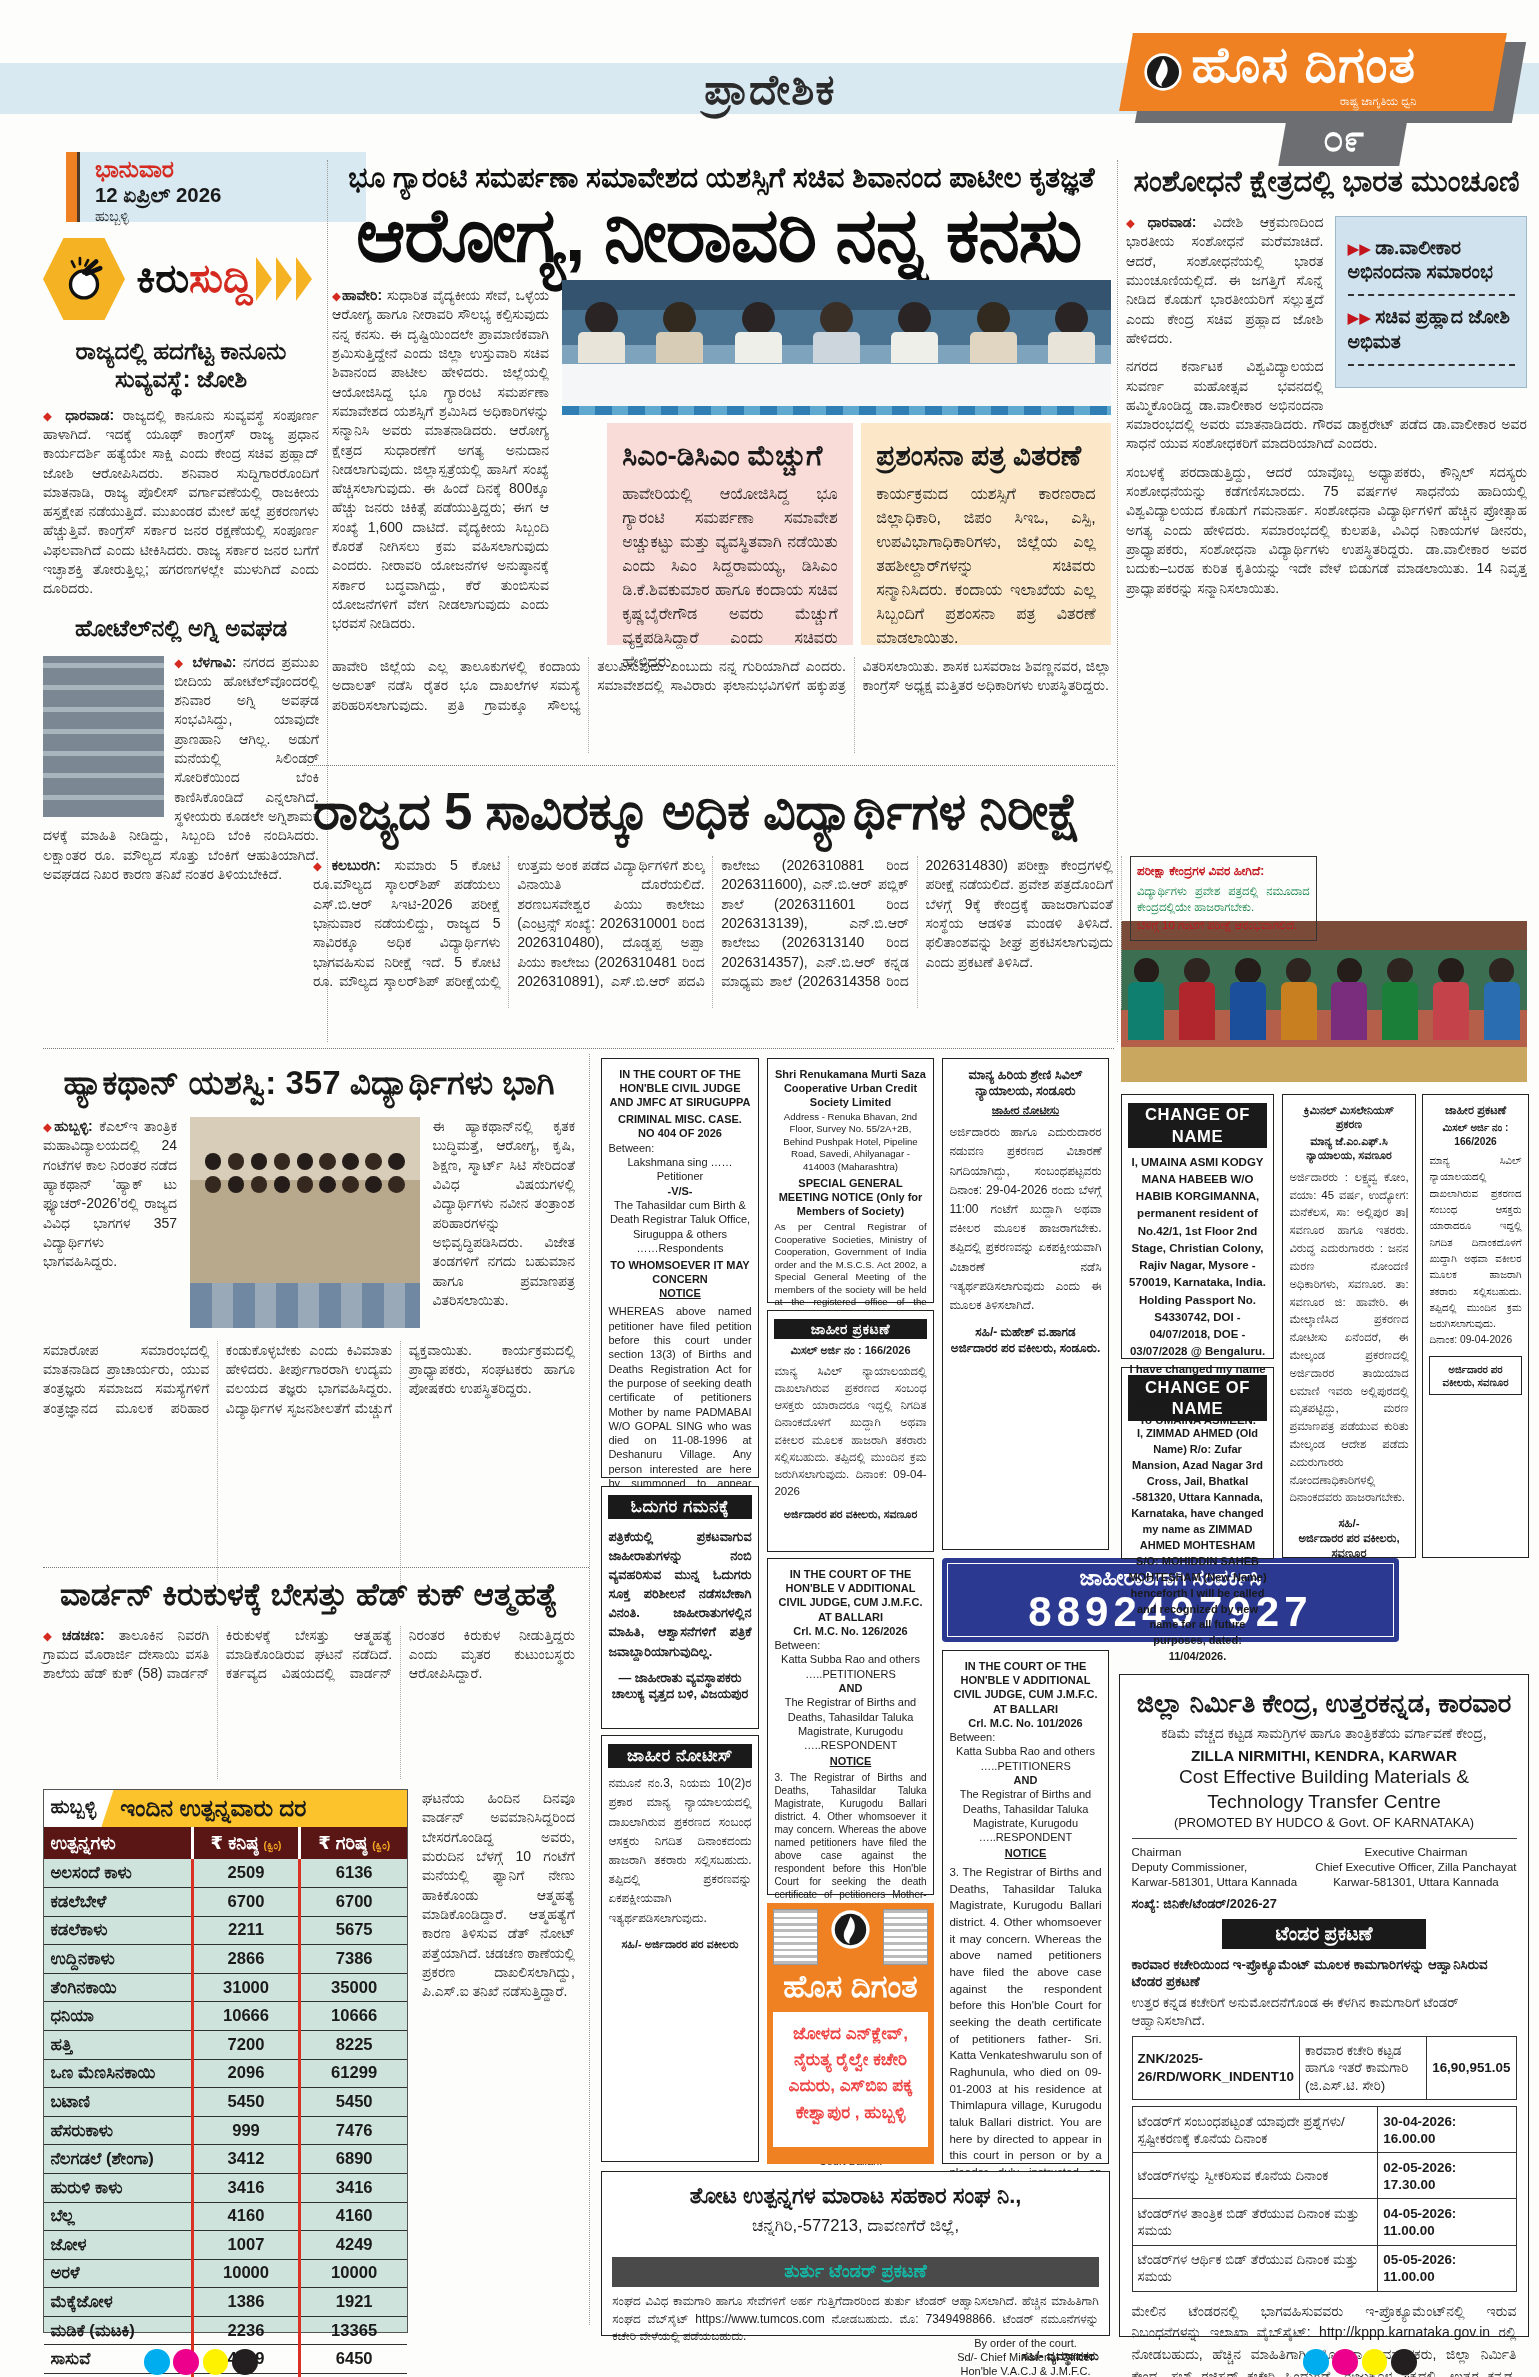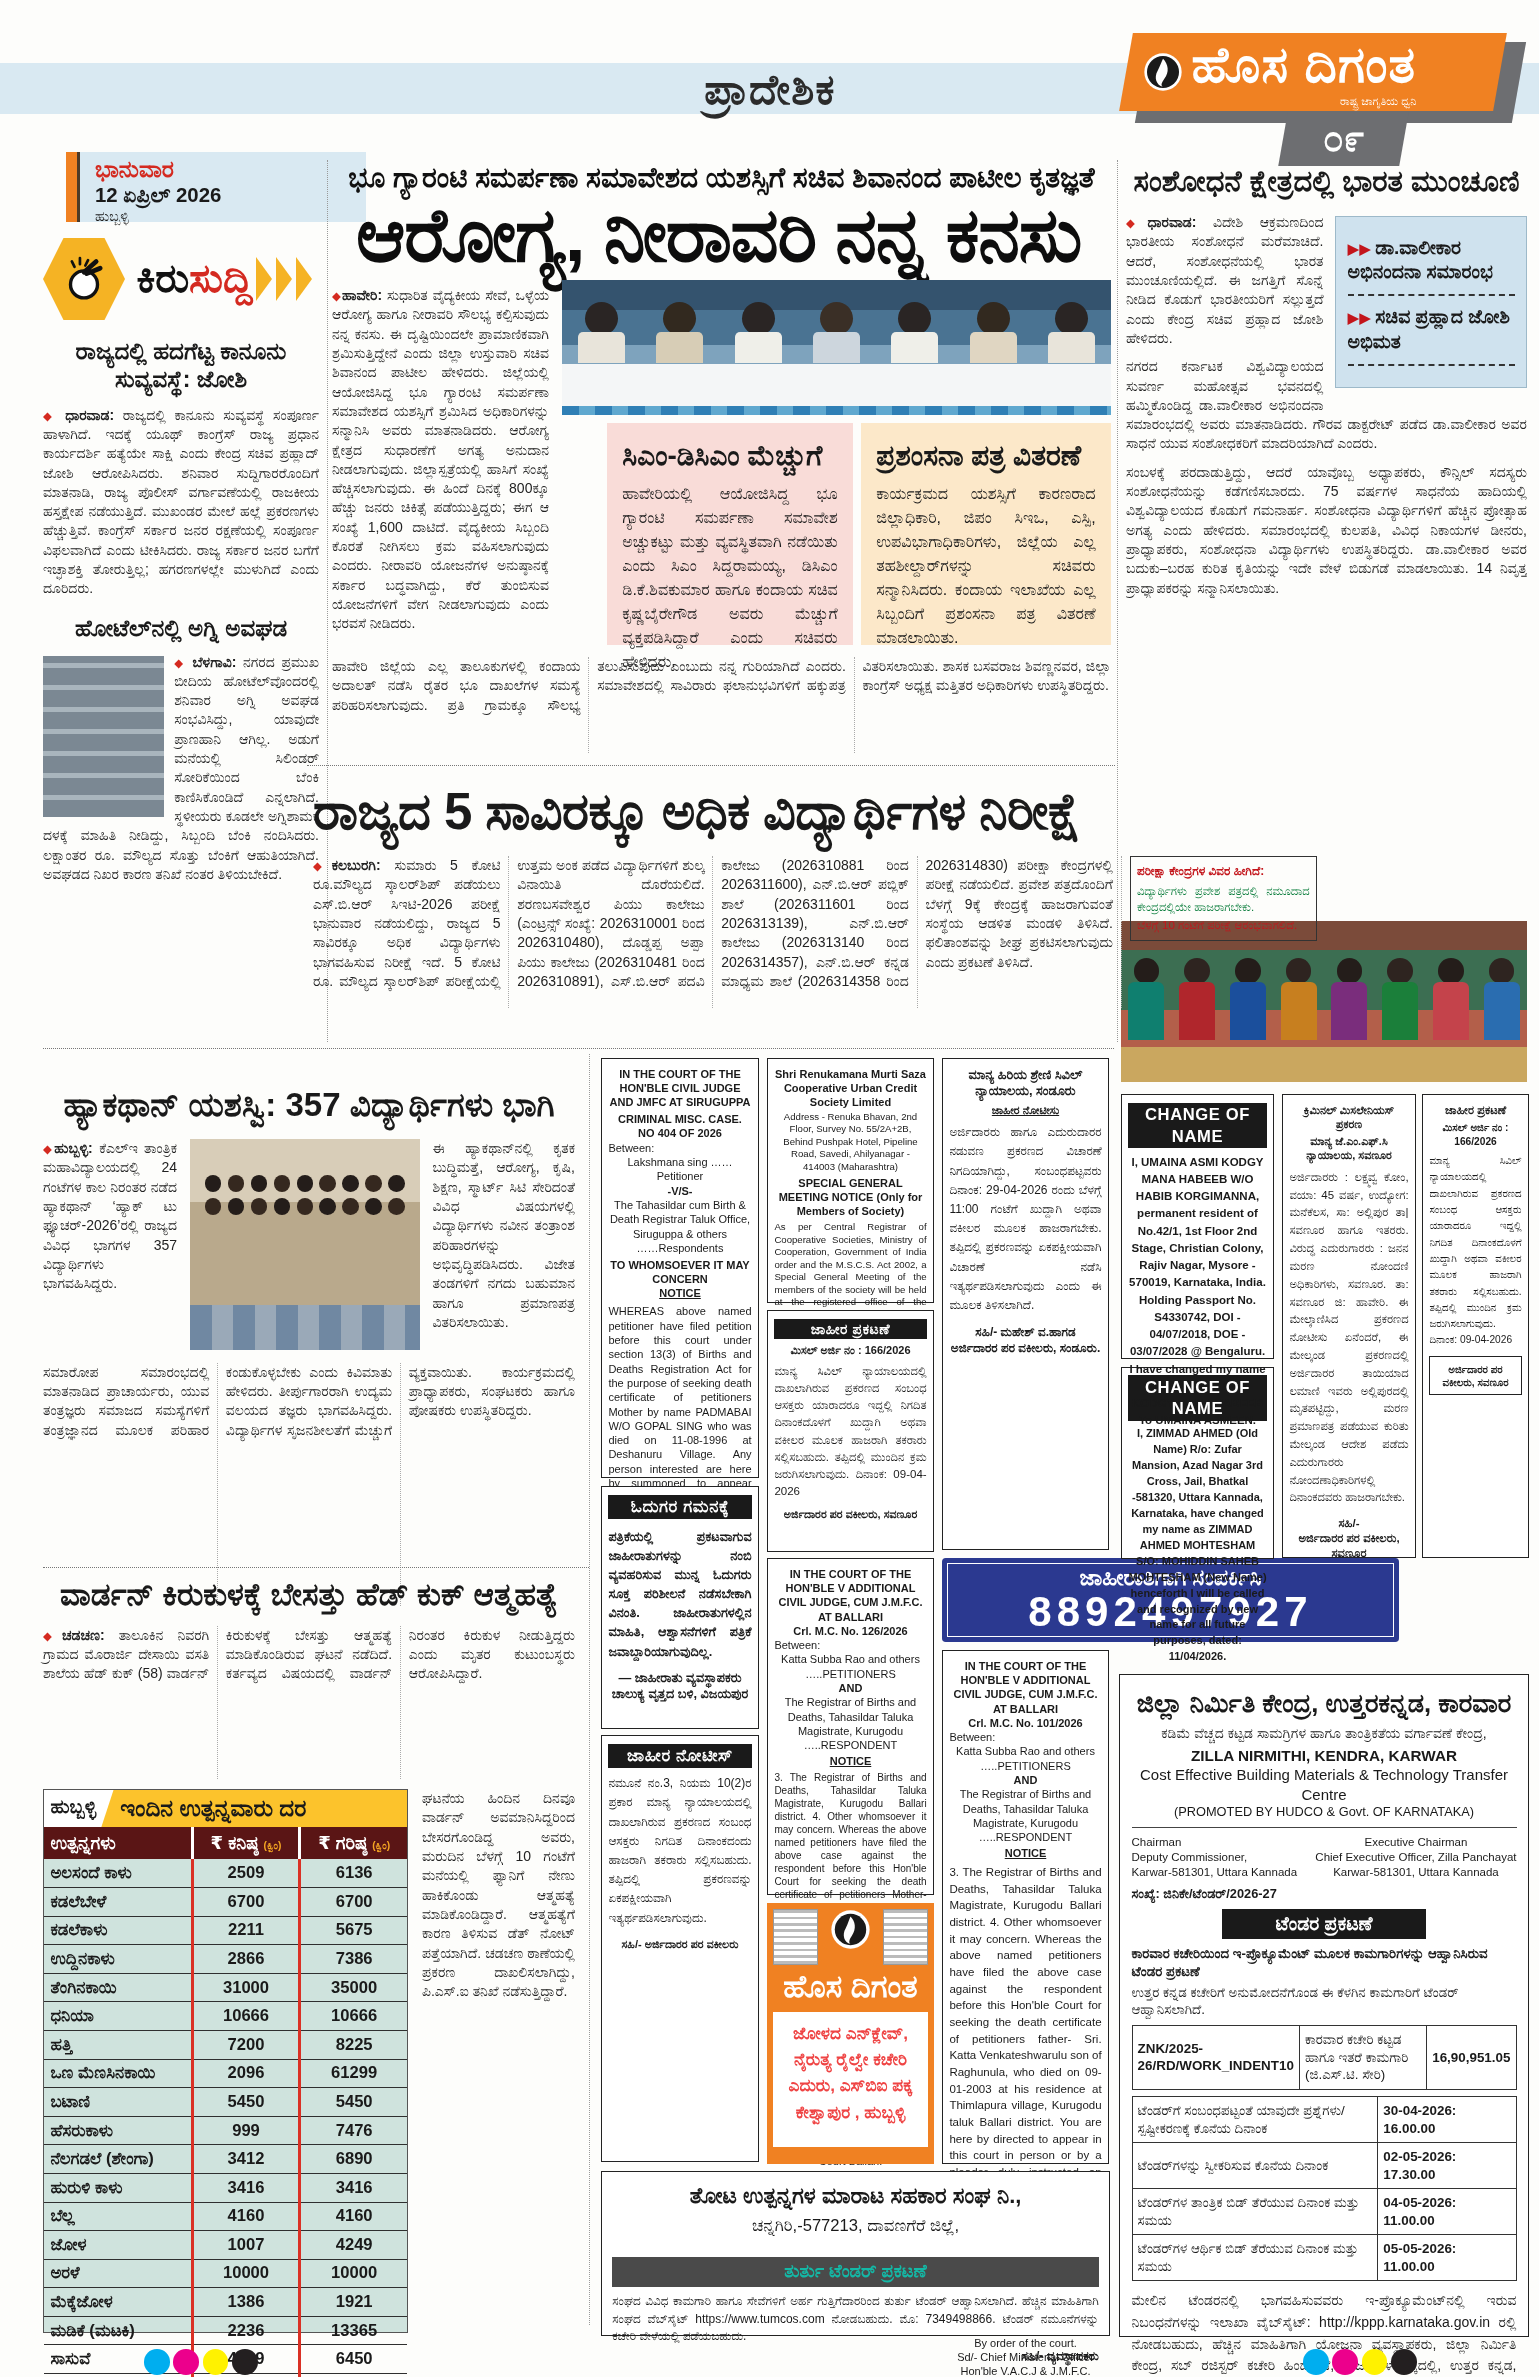--- a/index.html
+++ b/index.html
@@ -218,21 +218,21 @@
       <p><span class="diamond">◆</span><span class="dateline">ಕಲಬುರಗಿ:</span> <span>ಸುಮಾರು 5 ಕೋಟಿ ರೂ.ಮೌಲ್ಯದ ಸ್ಕಾಲರ್‌ಶಿಪ್ ಪಡೆಯಲು ಎಸ್.ಬಿ.ಆರ್ ಸಿಇಟಿ-2026 ಪರೀಕ್ಷೆ ಭಾನುವಾರ ನಡೆಯಲಿದ್ದು, ರಾಜ್ಯದ 5 ಸಾವಿರಕ್ಕೂ ಅಧಿಕ ವಿದ್ಯಾರ್ಥಿಗಳು ಭಾಗವಹಿಸುವ ನಿರೀಕ್ಷೆ ಇದೆ. 5 ಕೋಟಿ ರೂ. ಮೌಲ್ಯದ ಸ್ಕಾಲರ್‌ಶಿಪ್ ಪರೀಕ್ಷೆಯಲ್ಲಿ ಉತ್ತಮ ಅಂಕ ಪಡೆದ ವಿದ್ಯಾರ್ಥಿಗಳಿಗೆ ಶುಲ್ಕ ವಿನಾಯಿತಿ ದೊರೆಯಲಿದೆ. ಶರಣಬಸವೇಶ್ವರ ಪಿಯು ಕಾಲೇಜು (ಎಂಟ್ರನ್ಸ್ ಸಂಖ್ಯೆ: 2026310001 ರಿಂದ 2026310480), ದೊಡ್ಡಪ್ಪ ಅಪ್ಪಾ ಪಿಯು ಕಾಲೇಜು (2026310481 ರಿಂದ 2026310891), ಎಸ್.ಬಿ.ಆರ್ ಪದವಿ ಕಾಲೇಜು (2026310881 ರಿಂದ 2026311600), ಎನ್.ಬಿ.ಆರ್ ಪಬ್ಲಿಕ್ ಶಾಲೆ (2026311601 ರಿಂದ 2026313139), ಎನ್.ಬಿ.ಆರ್ ಕಾಲೇಜು (2026313140 ರಿಂದ 2026314357), ಎನ್.ಬಿ.ಆರ್ ಕನ್ನಡ ಮಾಧ್ಯಮ ಶಾಲೆ (2026314358 ರಿಂದ 2026314830) ಪರೀಕ್ಷಾ ಕೇಂದ್ರಗಳಲ್ಲಿ ಪರೀಕ್ಷೆ ನಡೆಯಲಿದೆ. ಪ್ರವೇಶ ಪತ್ರದೊಂದಿಗೆ ಬೆಳಗ್ಗೆ 9ಕ್ಕೆ ಕೇಂದ್ರಕ್ಕೆ ಹಾಜರಾಗುವಂತೆ ಸಂಸ್ಥೆಯ ಆಡಳಿತ ಮಂಡಳಿ ತಿಳಿಸಿದೆ. ಫಲಿತಾಂಶವನ್ನು ಶೀಘ್ರ ಪ್ರಕಟಿಸಲಾಗುವುದು ಎಂದು ಪ್ರಕಟಣೆ ತಿಳಿಸಿದೆ.</span></p>
       <div style="border:1.3px solid #333;padding:6.4px;margin-top:6.4px;break-inside:avoid;">
         <div class="b" style="color:#c3151b;font-size:12px;">ಪರೀಕ್ಷಾ ಕೇಂದ್ರಗಳ ವಿವರ ಹೀಗಿದೆ:</div>
         <div style="color:#0a7d3c;font-size:11.5px;margin-top:3.8px;">ವಿದ್ಯಾರ್ಥಿಗಳು ಪ್ರವೇಶ ಪತ್ರದಲ್ಲಿ ನಮೂದಾದ ಕೇಂದ್ರದಲ್ಲಿಯೇ ಹಾಜರಾಗಬೇಕು.</div>
         <div style="color:#c3151b;font-size:11.5px;margin-top:2.6px;">ಬೆಳಗ್ಗೆ 10 ಗಂಟೆಗೆ ಪರೀಕ್ಷೆ ಆರಂಭವಾಗಲಿದೆ.</div>
       </div>
     </div>
   </div>
 
   <div class="abs hr-dot" style="left:43px;top:1048px;width:1071px;"></div>
-  <div class="abs" style="left:43px;top:1086px;width:532px;">
+  <div class="abs" style="left:43px;top:1064px;width:532px;">
     <div class="head2 ctr">ಹ್ಯಾಕಥಾನ್ ಯಶಸ್ವಿ: 357 ವಿದ್ಯಾರ್ಥಿಗಳು ಭಾಗಿ</div>
     <div style="display:flex;margin-top:14px;gap:12.8px;">
       <p class="body-txt jus" style="width:134px;"><span class="diamond">◆</span><span class="dateline">ಹುಬ್ಬಳ್ಳಿ:</span> <span>ಕೆಎಲ್‌ಇ ತಾಂತ್ರಿಕ ಮಹಾವಿದ್ಯಾಲಯದಲ್ಲಿ 24 ಗಂಟೆಗಳ ಕಾಲ ನಿರಂತರ ನಡೆದ ಹ್ಯಾಕಥಾನ್ ‘ಹ್ಯಾಕ್ ಟು ಫ್ಯೂಚರ್-2026’ರಲ್ಲಿ ರಾಜ್ಯದ ವಿವಿಧ ಭಾಗಗಳ 357 ವಿದ್ಯಾರ್ಥಿಗಳು ಭಾಗವಹಿಸಿದ್ದರು.</span></p>
       <div style="width:230px;height:211px;background:linear-gradient(180deg,#d8cdb8 0 30%,#b9a98c 30% 100%);position:relative;overflow:hidden;">
         <div style="position:absolute;top:36px;left:3.8px;right:3.8px;display:flex;flex-wrap:wrap;gap:6.4px;justify-content:center;">
           <span style="width:16.6px;height:16.6px;border-radius:50%;background:#241d1a;"></span>
             <span style="width:16.6px;height:16.6px;border-radius:50%;background:#35281f;"></span>
             <span style="width:16.6px;height:16.6px;border-radius:50%;background:#241d1a;"></span>
             <span style="width:16.6px;height:16.6px;border-radius:50%;background:#35281f;"></span>
             <span style="width:16.6px;height:16.6px;border-radius:50%;background:#241d1a;"></span>
@@ -399,21 +399,21 @@
     <div class="nt" style="font-size:11.5px;">ಜಾಹೀರ ಪ್ರಕಟಣೆ</div>
     <div class="ctr b" style="font-size:10.2px;margin-top:3.8px;">ಮಿಸಲ್ ಅರ್ಜಿ ನಂ : 166/2026</div>
     <div class="jus" style="margin-top:5.1px;font-size:10.2px;line-height:1.6;">ಮಾನ್ಯ ಸಿವಿಲ್ ನ್ಯಾಯಾಲಯದಲ್ಲಿ ದಾಖಲಾಗಿರುವ ಪ್ರಕರಣದ ಸಂಬಂಧ ಆಸಕ್ತರು ಯಾರಾದರೂ ಇದ್ದಲ್ಲಿ ನಿಗದಿತ ದಿನಾಂಕದೊಳಗೆ ಖುದ್ದಾಗಿ ಅಥವಾ ವಕೀಲರ ಮೂಲಕ ಹಾಜರಾಗಿ ತಕರಾರು ಸಲ್ಲಿಸಬಹುದು. ತಪ್ಪಿದಲ್ಲಿ ಮುಂದಿನ ಕ್ರಮ ಜರುಗಿಸಲಾಗುವುದು. ದಿನಾಂಕ: 09-04-2026</div>
     <div class="ctr b" style="margin-top:7.7px;font-size:10.2px;border:1.3px solid #222;padding:5.1px 2.6px;">ಅರ್ಜಿದಾರರ ಪರ ವಕೀಲರು, ಸವಣೂರ</div>
   </div>
 
   <div class="abs notice" style="left:1119px;top:1674px;width:410px;height:663px;padding:11.5px;">
     <div class="ctr" style="font-size:25.6px;font-weight:900;">ಜಿಲ್ಲಾ ನಿರ್ಮಿತಿ ಕೇಂದ್ರ, ಉತ್ತರಕನ್ನಡ, ಕಾರವಾರ</div>
     <div class="ctr" style="font-size:14px;margin-top:3.8px;">ಕಡಿಮೆ ವೆಚ್ಚದ ಕಟ್ಟಡ ಸಾಮಗ್ರಿಗಳ ಹಾಗೂ ತಾಂತ್ರಿಕತೆಯ ವರ್ಗಾವಣೆ ಕೇಂದ್ರ,</div>
     <div class="ctr b" style="font-size:15.3px;margin-top:3.8px;">ZILLA NIRMITHI, KENDRA, KARWAR</div>
-    <div class="ctr" style="font-size:15px;">Cost Effective Building Materials &amp; Technology Transfer Centre</div>
+    <div class="ctr" style="font-size:19px;">Cost Effective Building Materials &amp; Technology Transfer Centre</div>
     <div class="ctr" style="font-size:12.8px;">(PROMOTED BY HUDCO &amp; Govt. OF KARNATAKA)</div>
     <div style="border-top:1.3px solid #444;margin:6.4px 0;"></div>
     <div style="display:flex;justify-content:space-between;font-size:11.5px;">
       <div class="pre">Chairman
 Deputy Commissioner,
 Karwar-581301, Uttara Kannada</div>
       <div class="pre ctr">Executive Chairman
 Chief Executive Officer, Zilla Panchayat
 Karwar-581301, Uttara Kannada</div>
     </div>

